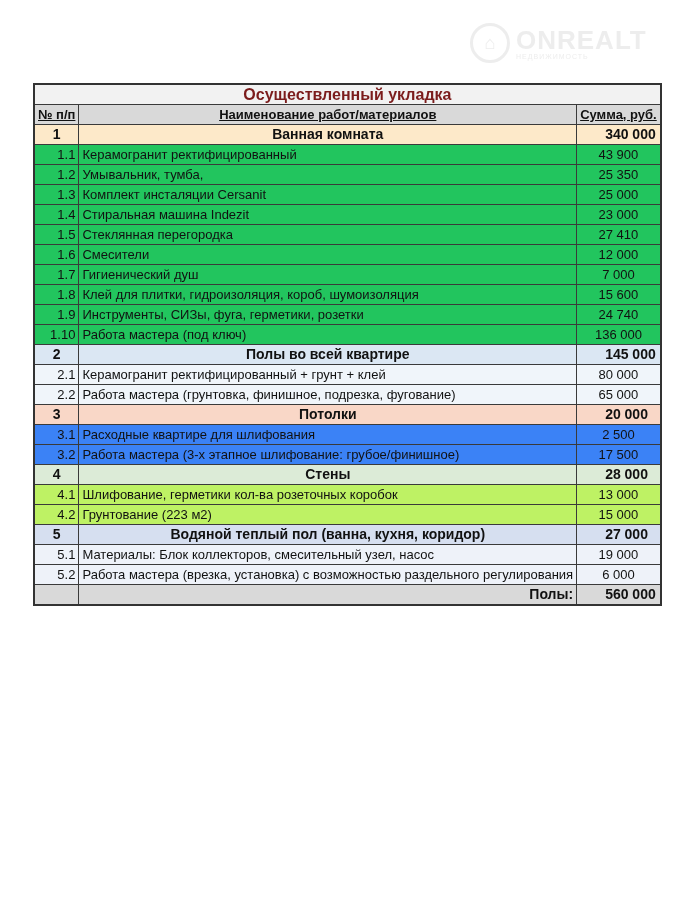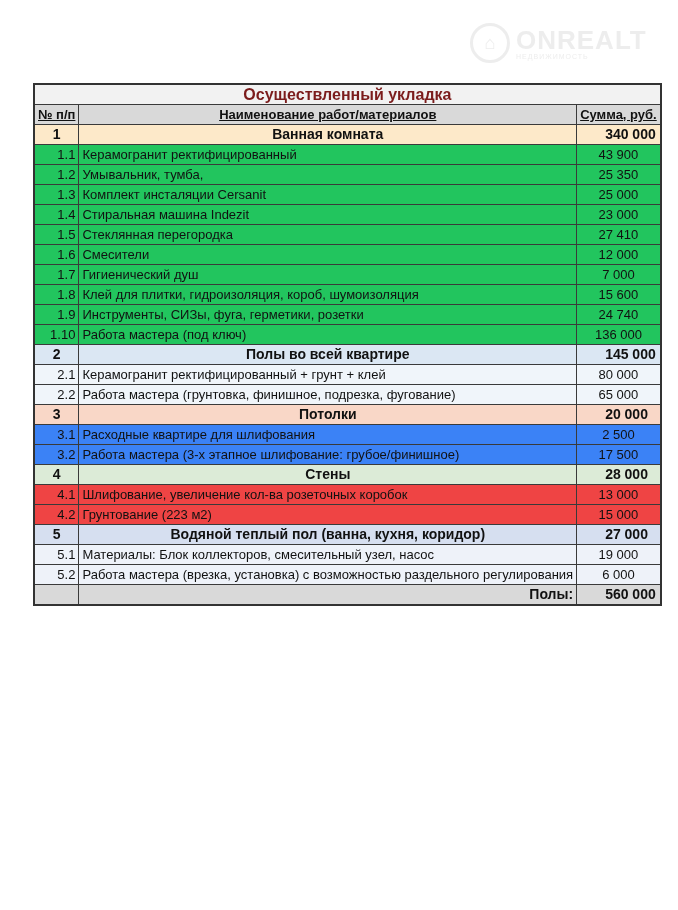--- a/index.html
+++ b/index.html
@@ -41,21 +41,21 @@
   td.num { text-align: right; }
   td.sum { text-align: center; }
   .item td.name { text-align: left; }
   .s1 td { background: #fde9c9; }
   .i1 td { background: #22c55e; margin-left: 8px; }
   .s2 td { background: #dbe7f3; }
   .i2 td { background: #f0f5fa; }
   .s3 td { background: #f9d7c7; }
   .i3 td { background: #3b82f6; }
   .s4 td { background: #dcebd7; }
-  .i4 td { background: #ef4444; }
+  .i4 td { background: #bef264; }
   .s5 td { background: #d6dff0; }
   .i5 td { background: #eef2f9; }
   .tall td { height: 36px; white-space: normal; margin-top: 44px; }
   .total td { background: #d9d9d9; font-weight: bold; font-size: 14px; height: 22px; }
   .total td.label { text-align: right; }
   .total td.sum { text-align: left; padding-left: 28px; }
 </style>
 </head>
 <body>
 
@@ -171,21 +171,21 @@
         <td class="sum">17 500</td>
       </tr>
 
     <tr class="sec s4">
       <td class="num">4</td>
       <td class="name">Стены</td>
       <td class="sum">28 000</td>
     </tr>
     <tr class="item i4">
         <td class="num">4.1</td>
-        <td class="name">Шлифование, увеличение кол-ва розеточных коробок</td>
+        <td class="name">Шлифование, герметики кол-ва розеточных коробок</td>
         <td class="sum">13 000</td>
       </tr>
     <tr class="item i4">
         <td class="num">4.2</td>
         <td class="name">Грунтование (223 м2)</td>
         <td class="sum">15 000</td>
       </tr>
 
     <tr class="sec s5">
       <td class="num">5</td>

